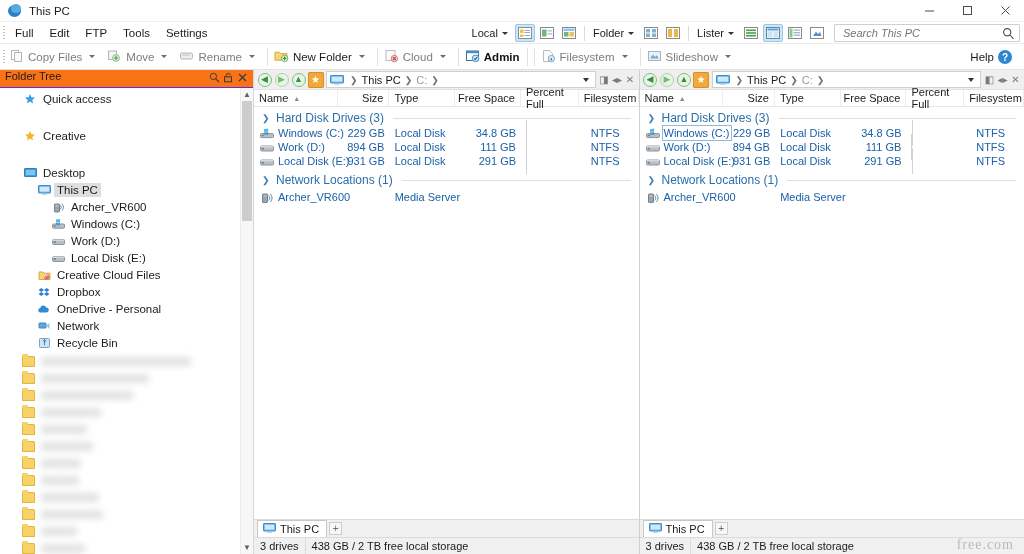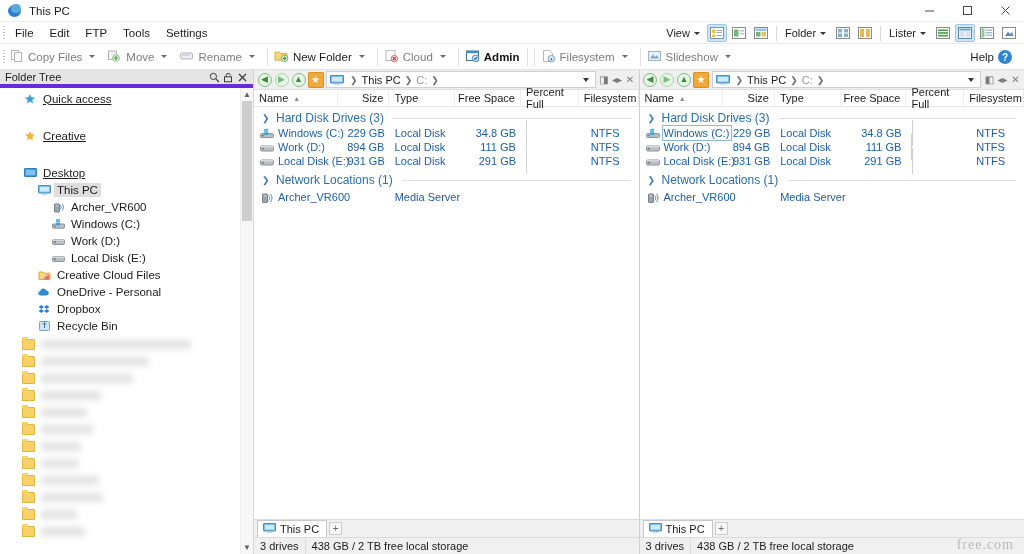--- a/index.html
+++ b/index.html
@@ -66,34 +66,34 @@
           font-size:11.5px; }
   .qmark { width:14px; height:14px; border-radius:50%; background:#2f86d0; color:#fff; font-size:10px;
            font-weight:bold; display:flex; align-items:center; justify-content:center; }
 
   
   .bodyrow { flex:1; display:flex; min-height:0; background:#f0f0f0; }
 
   
   .tree { width:254px; flex:0 0 254px; display:flex; flex-direction:column; background:#fff;
           border-right:1px solid #d6d6d6; min-height:0; }
-  .tree-head { height:18px; display:flex; align-items:center; background:#e5e5e5; padding:0 4px 0 5px;
-               border-bottom:4px solid #6d28d9; flex:0 0 18px; }
+  .tree-head { height:18px; display:flex; background:#f97316; padding:0 4px 0 5px;
+               border-bottom:1px solid #6d28d9; flex:0 0 18px; }
   .tree-head .t { font-size:11px; color:#1b1b1b; flex:1; }
   .tree-head .hicon { width:14px; height:14px; display:flex; align-items:center; justify-content:center;
                       color:#3a3a3a; }
   .tree-body { flex:1; position:relative; overflow:hidden; background:#fff; }
   .tree-scroll { position:absolute; inset:0; padding:2px 0 0 0; }
   .trow { height:17px; display:flex; align-items:center; padding-left:8px; font-size:11.5px;
           color:#1b1b1b; white-space:nowrap; }
   .trow.gap { height:20px; }
   .trow .ic { width:16px; height:15px; margin-right:5px; display:flex; align-items:center;
               justify-content:center; flex:0 0 16px; }
   .trow.sel .lbl { background:#dedede; padding:1px 3px; margin:-1px -3px; }
-  .indent1 { padding-left:22px;text-decoration:underline; }
+  .indent1 { padding-left:22px; }
   .indent2 { padding-left:36px; }
   
   .tscroll { position:absolute; right:0; top:0; bottom:0; width:13px; background:#f7f7f7;
              border-left:1px solid #ededed; }
   .tscroll .up, .tscroll .dn { height:13px; display:flex; align-items:center; justify-content:center;
                                color:#606060; font-size:8px; }
   .tscroll .thumb { position:absolute; left:1px; right:1px; top:13px; height:120px; background:#cdcdcd; }
   
   .blurwrap { position:relative; margin-top:2px; }
   .blurrow { height:17px; display:flex; align-items:center; padding-left:22px; }
@@ -197,29 +197,29 @@
             <line x1="9.5" y1="1.5" x2="1.5" y2="9.5" stroke="#4a4a4a" stroke-width="1"></line>
           </svg>
       </div>
     </div>
   </div>
 
   <div class="menubar">
     <div class="gripper">
         <i></i>
       </div>
-    <div class="menuitem">File</div>
+    <div class="menuitem">Full</div>
     <div class="menuitem">Edit</div>
     <div class="menuitem">FTP</div>
     <div class="menuitem">Tools</div>
     <div class="menuitem">Settings</div>
 
     <div class="viewbar">
       <div class="vb-label">
-        <span>View</span>
+        <span>Local</span>
         <span class="caret"></span>
       </div>
       <div class="iconbtn sel">
         <svg width="14" height="12" viewBox="0 0 14 12">
             <rect x="0.5" y="0.5" width="13" height="11" fill="#fff" stroke="#7a93a8"></rect>
             <rect x="2" y="2.5" width="3.5" height="3.5" fill="#f0c33c"></rect>
             <rect x="6.5" y="3" width="5.5" height="1" fill="#9ab"></rect>
             <rect x="6.5" y="5" width="5.5" height="1" fill="#9ab"></rect>
             <rect x="2" y="7.5" width="3.5" height="2.5" fill="#f0c33c"></rect>
             <rect x="6.5" y="8" width="5.5" height="1" fill="#9ab"></rect>
@@ -289,20 +289,27 @@
             <rect x="1.5" y="1.5" width="3" height="9" fill="#8fc98f"></rect>
             <rect x="5.5" y="2.5" width="6.5" height="1.3" fill="#9fb7c9"></rect>
             <rect x="5.5" y="5" width="6.5" height="1.3" fill="#9fb7c9"></rect>
             <rect x="5.5" y="7.5" width="6.5" height="1.3" fill="#9fb7c9"></rect>
           </svg>
       </div>
       <div class="iconbtn">
         <svg width="14" height="12" viewBox="0 0 14 12">
             <rect x="0.5" y="0.5" width="13" height="11" fill="#fff" stroke="#8a8a8a"></rect>
             <path d="M3 9 L6 4.5 L8 7 L10 5 L11.5 9 Z" fill="#5b8fc0"></path>
+          </svg>
+      </div>
+      <div class="searchbox">
+        <input type="text" value="" placeholder="Search This PC" style="">
+        <svg class="mag" viewBox="0 0 13 13">
+            <circle cx="5.2" cy="5.2" r="3.6" fill="none" stroke="#4a4a4a" stroke-width="1.1"></circle>
+            <line x1="8" y1="8" x2="11.5" y2="11.8" stroke="#4a4a4a" stroke-width="1.1"></line>
           </svg>
       </div>
     </div>
   </div>
 
   <div class="cmdbar">
     <div class="gripper">
         <i></i>
       </div>
 
@@ -528,39 +535,48 @@
                   <path d="M1 3 h4 l1 1.2 h6 v6.3 H1 Z" fill="#f6d67a" stroke="#d9ab35"></path>
                   <circle cx="8.6" cy="8" r="2.8" fill="#e46a6a"></circle>
                   <path d="M7.4 8.5 a1.4 1.4 0 1 1 1.9 -1.3" fill="none" stroke="#fff" stroke-width="1"></path>
                 </svg>
             </span>
             <span class="lbl">Creative Cloud Files</span>
           </div>
 
           <div class="trow indent2">
             <span class="ic">
-              <svg width="14" height="12" viewBox="0 0 14 12">
-                  <path d="M3 9.5 a2.3 2.3 0 0 1 0.2 -4.5 a3.2 3.2 0 0 1 6 -0.6 a2.6 2.6 0 0 1 2.6 2.6 a2.5 2.5 0 0 1 -2.4 2.5 Z" fill="#2f8cd0"></path>
-                </svg>
-            </span>
-            <span class="lbl">OneDrive - Personal</span>
-          </div>
-
-          <div class="trow indent2">
-            <span class="ic">
               <svg width="13" height="12" viewBox="0 0 13 12">
                   <path d="M3.3 2 L0.6 4 L3.3 6 L6 4 Z" fill="#2c7fd8"></path>
                   <path d="M8.7 2 L6 4 L8.7 6 L11.4 4 Z" fill="#2c7fd8"></path>
                   <path d="M3.3 6 L0.6 8 L3.3 10 L6 8 Z" fill="#2c7fd8"></path>
                   <path d="M8.7 6 L6 8 L8.7 10 L11.4 8 Z" fill="#2c7fd8"></path>
                 </svg>
             </span>
             <span class="lbl">Dropbox</span>
           </div>
 
+          <div class="trow indent2">
+            <span class="ic">
+              <svg width="14" height="12" viewBox="0 0 14 12">
+                  <path d="M3 9.5 a2.3 2.3 0 0 1 0.2 -4.5 a3.2 3.2 0 0 1 6 -0.6 a2.6 2.6 0 0 1 2.6 2.6 a2.5 2.5 0 0 1 -2.4 2.5 Z" fill="#2f8cd0"></path>
+                </svg>
+            </span>
+            <span class="lbl">OneDrive - Personal</span>
+          </div>
+
+          <div class="trow indent2">
+            <span class="ic">
+              <svg width="13" height="12" viewBox="0 0 13 12">
+                  <rect x="1" y="3" width="7" height="5" rx="0.5" fill="#5aa9e0" stroke="#3f86b8"></rect>
+                  <path d="M8 5.5 l3.5 -2.5 v6 Z" fill="#8cc9ee"></path>
+                </svg>
+            </span>
+            <span class="lbl">Network</span>
+          </div>
 
           <div class="trow indent2">
             <span class="ic">
               <svg width="13" height="12" viewBox="0 0 13 12">
                   <rect x="1.5" y="1.5" width="10" height="9" rx="0.8" fill="#cfe3f2" stroke="#7ba3c4"></rect>
                   <path d="M5 4.5 l1.5 -2 l1.5 2 M6.5 2.5 v5.5" fill="none" stroke="#3f7fb0" stroke-width="1"></path>
                 </svg>
             </span>
             <span class="lbl">Recycle Bin</span>
           </div>

